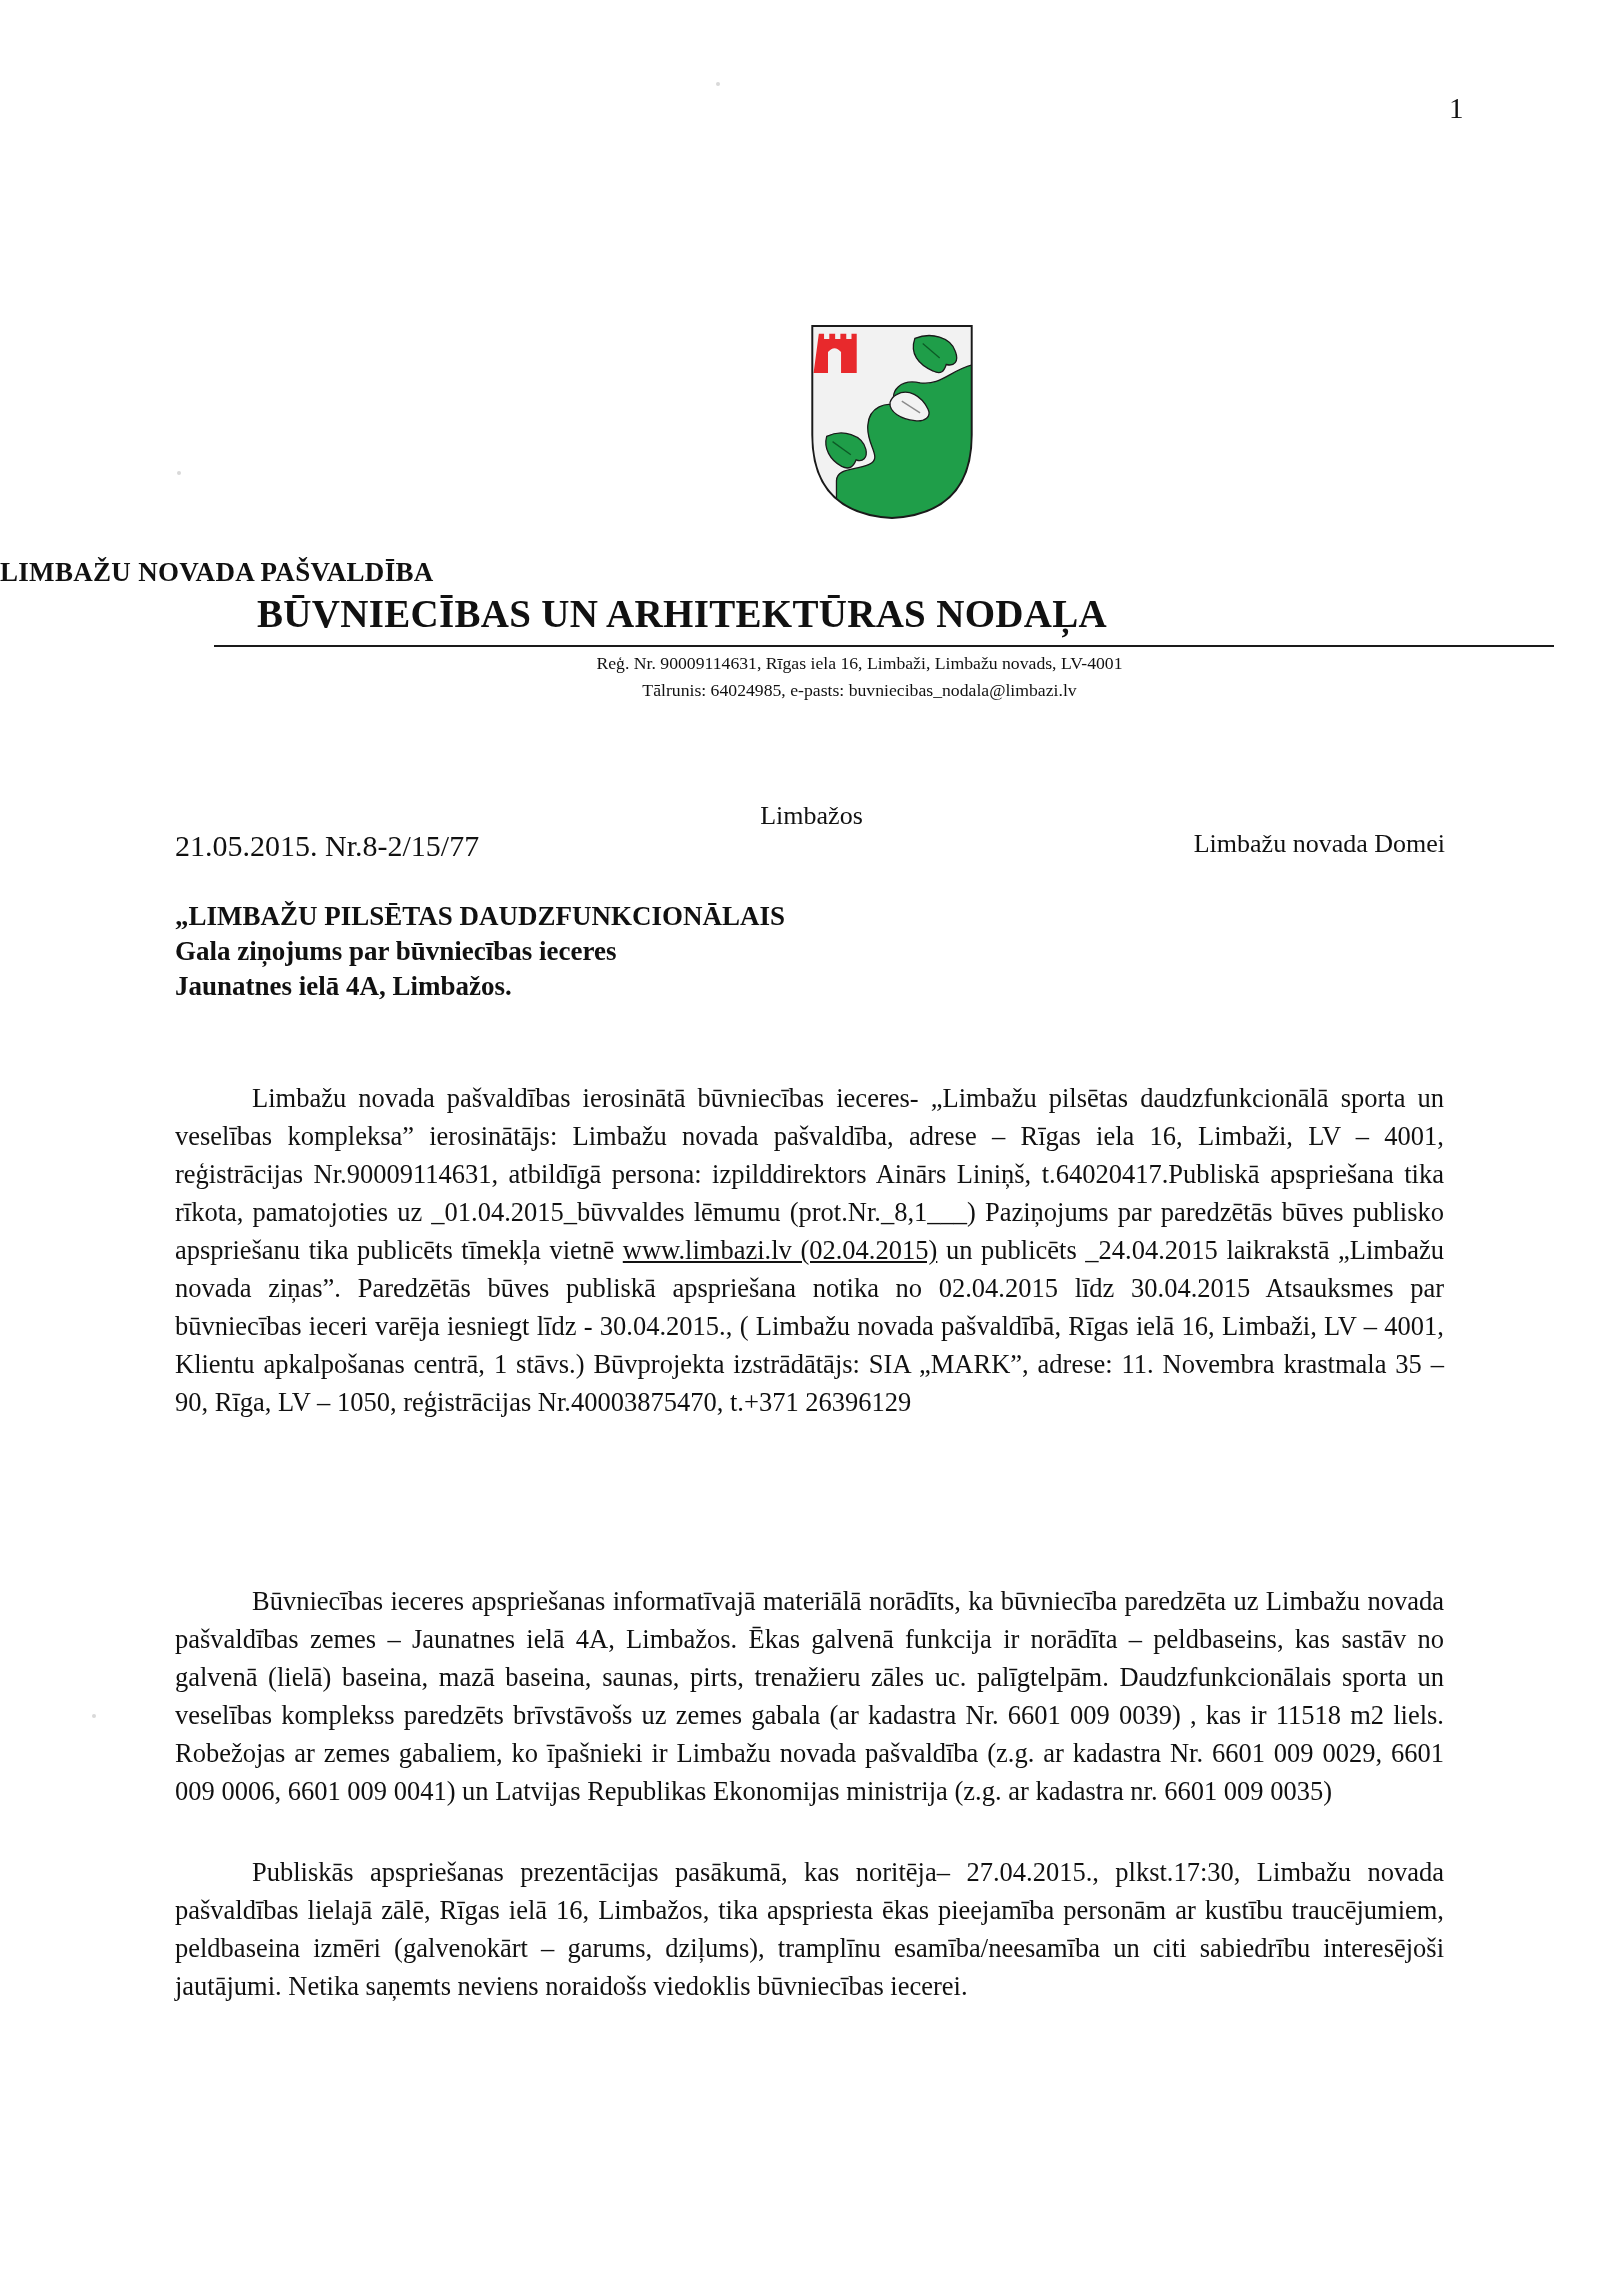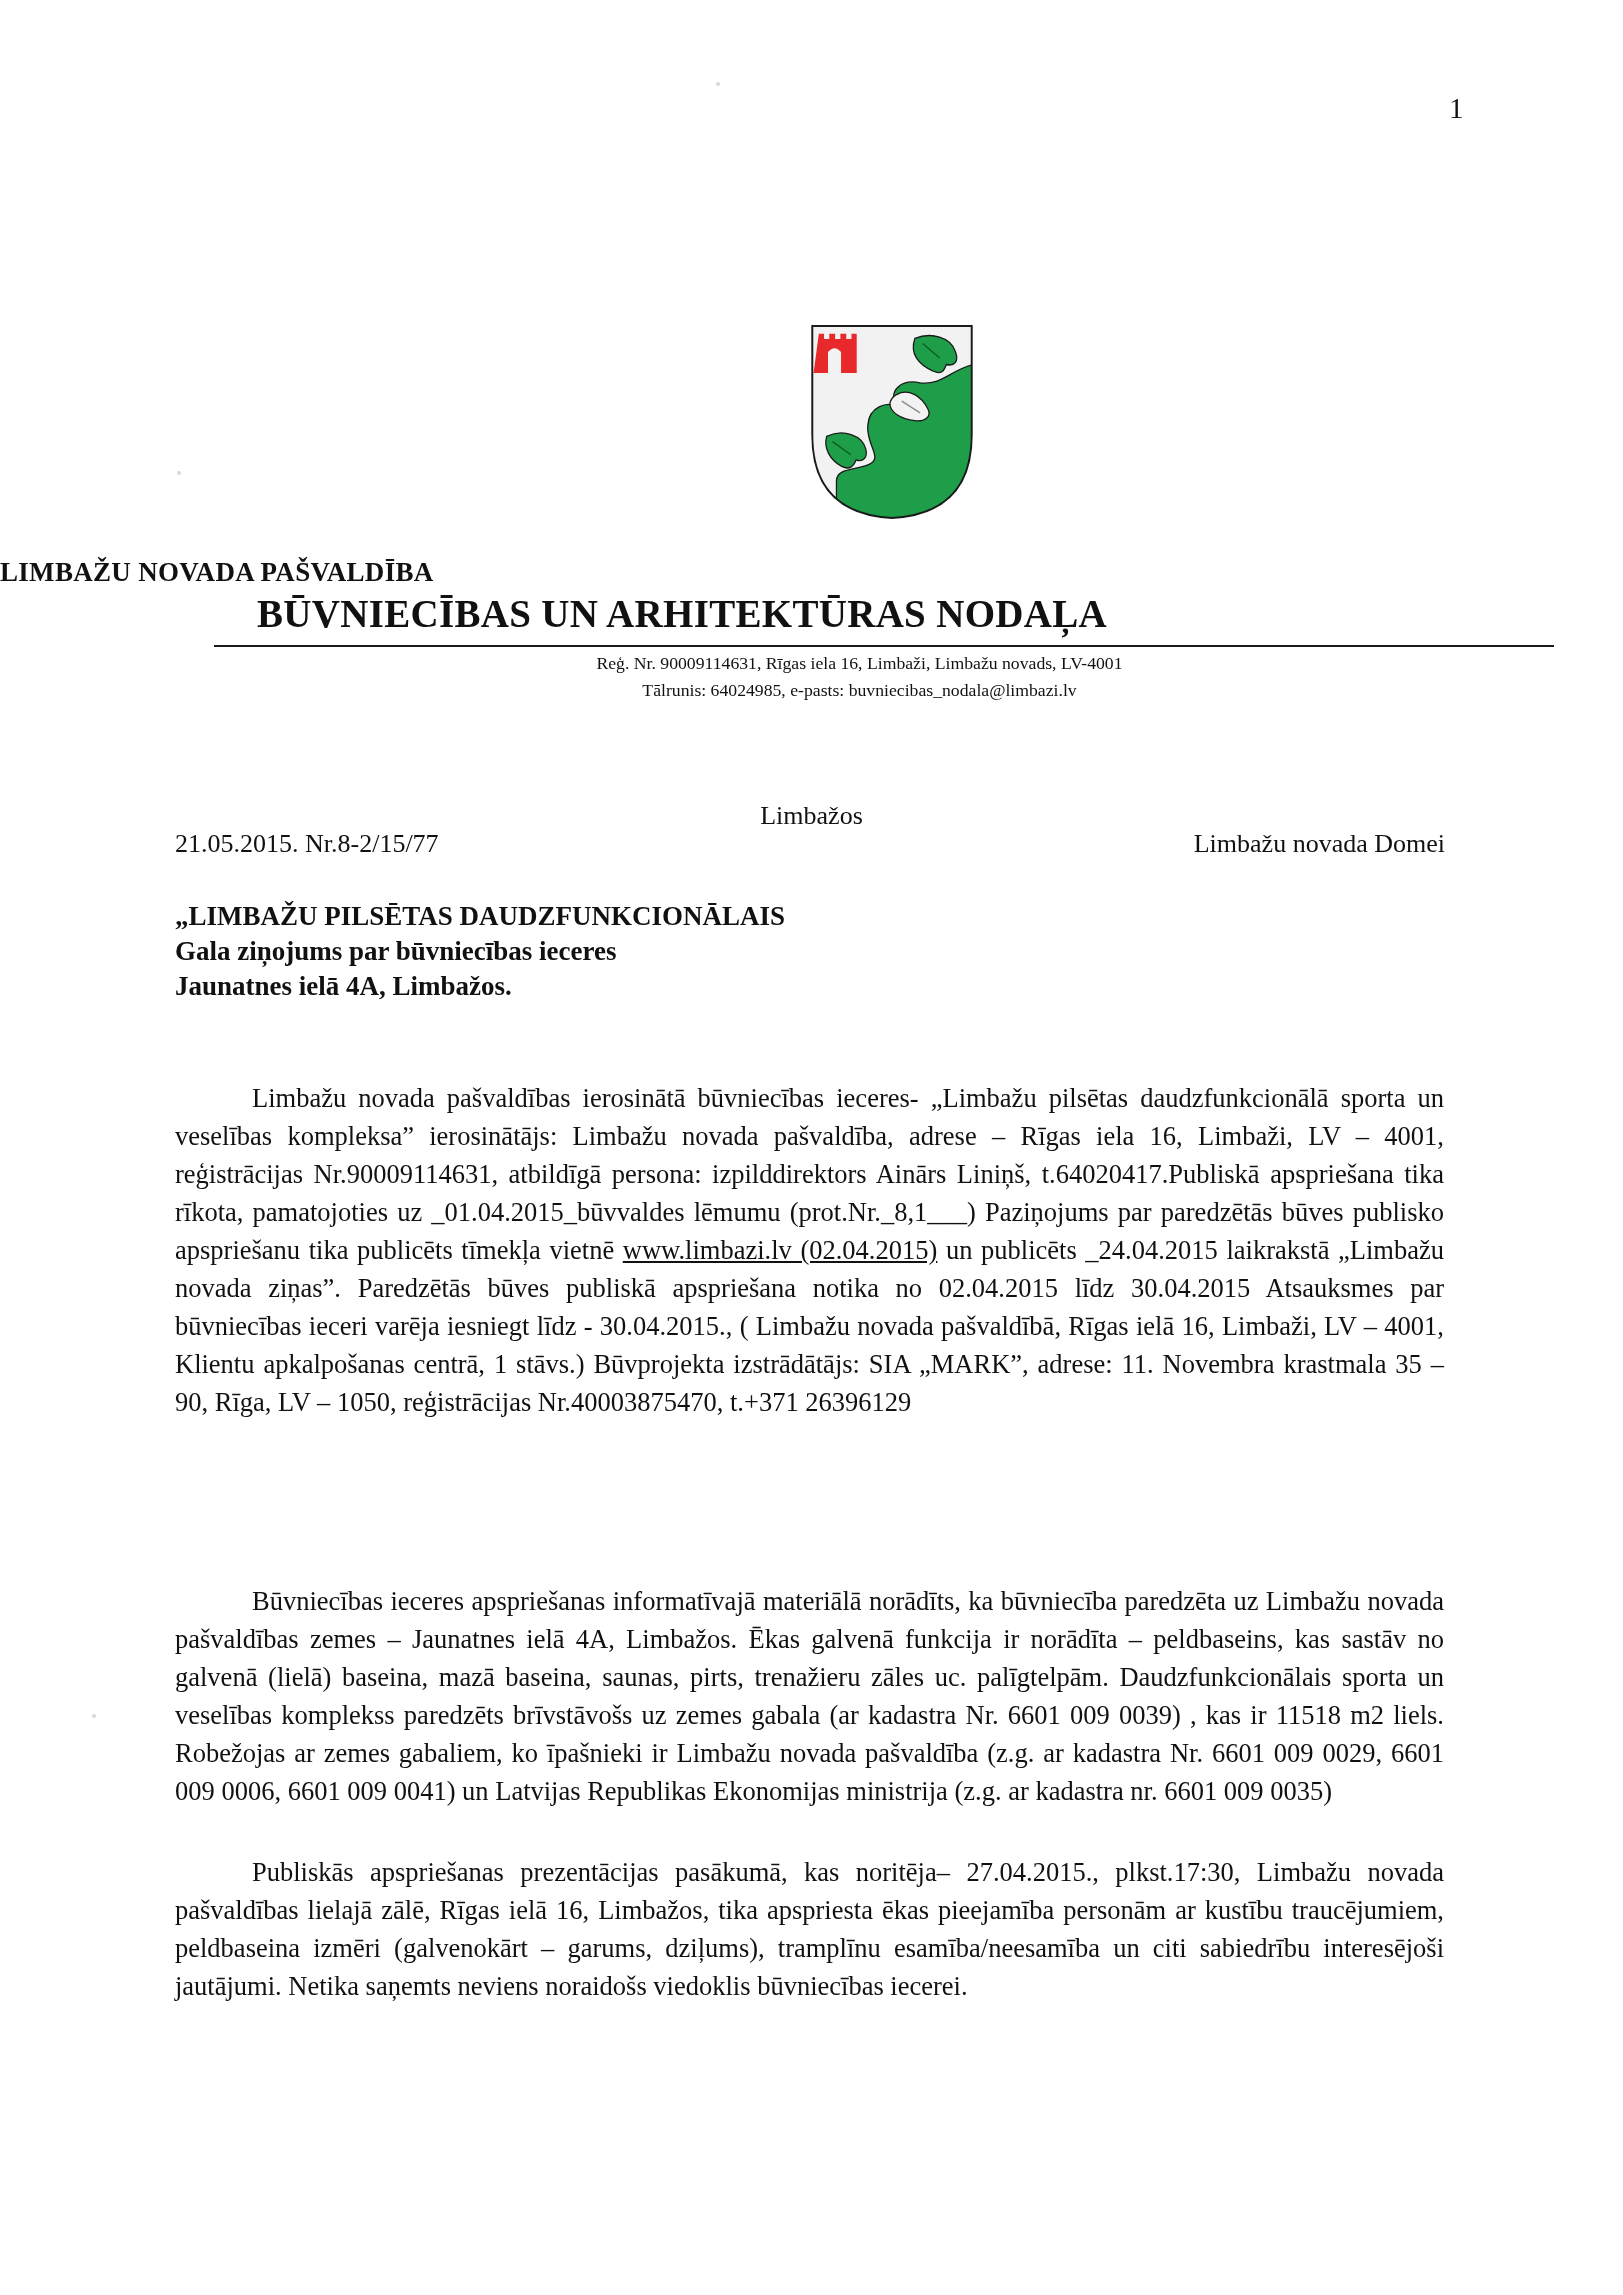--- a/index.html
+++ b/index.html
@@ -10,21 +10,21 @@
   .coat { left: 810px; top: 324px; width: 164px; height: 196px; }
   .org-name { left: 0; width: 1623px; top: 557px; text-align: left;
               font-weight: bold; font-size: 27px; letter-spacing: 0.3px; }
   .dept-name { left: 0; width: 1364px; top: 591px; text-align: center;
                font-weight: bold; font-size: 39px; letter-spacing: 0.3px; }
   .rule { left: 214px; top: 645px; width: 1340px; height: 2px; background: #1a1a1a; }
   .reg-line, .contact-line { left: 0; width: 1623px; text-align: center; font-size: 17.7px; margin-left: 48px; }
   .reg-line { top: 653px; }
   .contact-line { top: 680px; }
   .place { left: 0; width: 1623px; top: 764px; text-align: center; font-size: 26px; margin-top: 37px; }
-  .date-line { left: 175px; top: 829px; font-size: 26px; }
+  .date-line { left: 175px; top: 829px; font-size: 30px; }
   .addressee { right: 178px; top: 829px; font-size: 26px; text-align: right; }
   .subject { left: 175px; top: 899px; width: 1243px; font-weight: bold;
              font-size: 27px; line-height: 35px; }
   .body-text { left: 175px; width: 1269px; font-size: 26.5px; line-height: 38px;
                text-align: justify; text-indent: 77px; }
   .p1 { top: 1079px; }
   .p2 { top: 1582px; }
   .p3 { top: 1853px; }
   .link { text-decoration: underline; }
   .scan-dot { width: 3.9px; height: 3.9px; border-radius: 50%; background: #d9d9d9; }

